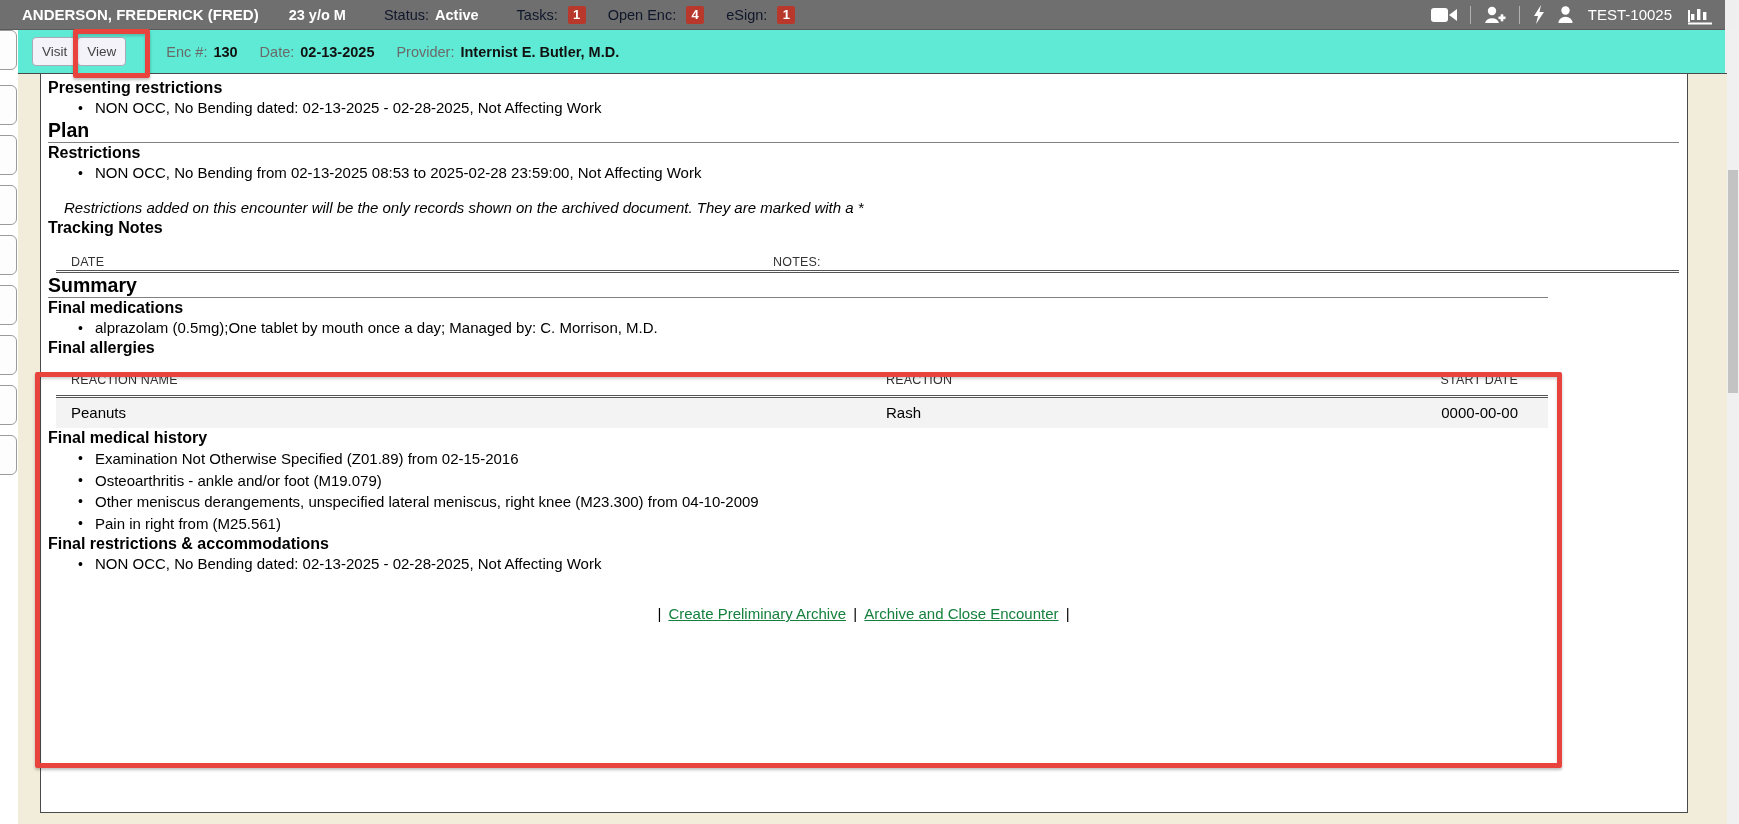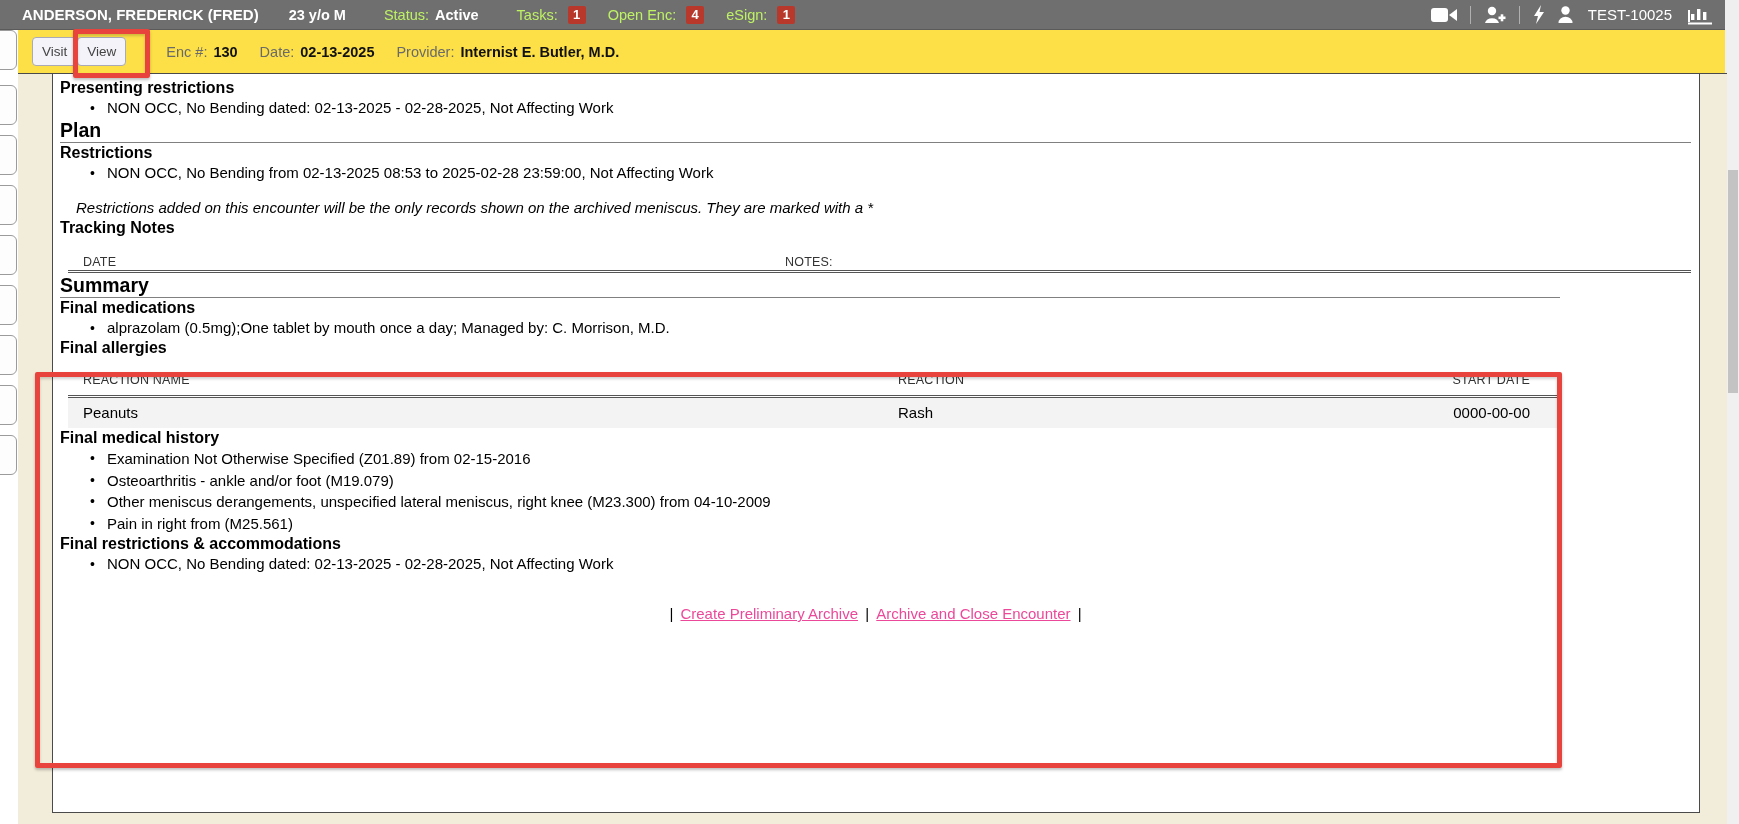--- a/index.html
+++ b/index.html
@@ -11,38 +11,38 @@
 
   
   .topbar {
     position:absolute; left:0; top:0; width:1725px; height:30px;
     background:#6f6f6f; border-bottom:1px solid #5a5a5a;
     display:flex; align-items:center; padding:0 12px 0 22px;
     color:#fff; font-size:14.5px; white-space:nowrap;
   }
   .pt-name { font-weight:bold; font-size:15px; }
   .pt-age { font-weight:bold; margin-left:30px; }
-  .tb-lbl { color:#bef264; margin-left:38px; }
+  .tb-lbl { color:#0f172a; margin-left:38px; }
   .tb-lbl.tight { margin-left:22px; }
   .tb-val { font-weight:bold; margin-left:6px; }
   .badge {
     margin-left:10px; min-width:18px; height:18px; padding:0 4px;
     background:#b8392c; color:#fff; font-weight:bold; font-size:13px;
     display:inline-flex; align-items:center; justify-content:center; border-radius:2px;
   }
   .tb-right { margin-left:auto; display:flex; align-items:center; gap:13px; }
   .tb-div { width:1px; height:18px; background:rgba(255,255,255,.45); }
   .icon-btn { display:flex; align-items:center; justify-content:center; cursor:pointer; }
   .icon-btn svg { display:block; }
   .user-id { font-size:15px; margin:0 2px; }
 
   
   .toolbar {
     position:absolute; left:0; top:30px; width:1725px; height:43px;
-    background:#fde047; display:flex; align-items:center; padding-left:32px;
+    background:#5eead4; display:flex; align-items:center; padding-left:32px;
     font-size:14.5px; white-space:nowrap;
   }
   .tbtn {
     height:29px; padding:0 9px; background:#f3f3f9; border:1px solid #a9aab6;
     border-radius:4px; font-size:13.5px; color:#444; display:inline-flex;
     align-items:center; justify-content:center; cursor:pointer;
   }
   .tbtn + .tbtn { }
   .tl-lbl { color:#6a6a6a; margin-left:40px; }
   .tl-lbl.tight { margin-left:22px; }
@@ -60,21 +60,21 @@
     position:absolute; left:18px; top:73px; width:1709px; height:751px;
     background:#f2ecda; border-top:1px solid #4a4a4a;
   }
 
   
   .scroll-track { position:absolute; left:1727px; top:30px; width:12px; height:794px; background:#f0f0f0; }
   .scroll-thumb { position:absolute; left:1728px; top:170px; width:10px; height:223px; background:#c3c3c3; }
 
   
   .doc {
-    position:absolute; left:52px; top:73px; width:1648px; height:740px;
+    position:absolute; left:40px; top:73px; width:1648px; height:740px;
     background:#fff; border:1px solid #4a4a4a; z-index:2;
     padding:4px 8px 0 7px; font-size:15px; line-height:20px;
   }
   .doc h3 { font-size:16px; font-weight:bold; line-height:20px; margin:0; }
   .doc h2 { font-size:19.5px; font-weight:bold; line-height:24px; margin:0; }
   .doc hr { border:0; border-top:1px solid #808080; margin:0; }
   .doc ul { margin:0; padding:0; list-style:none; }
   .doc li { position:relative; padding-left:47px; line-height:20px; }
   .doc li::before { content:"•"; position:absolute; left:30px; font-size:14px; }
   .mt7{margin-top:7px;} .mt8{margin-top:8px;} .mt6{margin-top:6px;} .mt9{margin-top:9px;}
@@ -102,21 +102,21 @@
   .a-head .c1 { padding-left:15px; }
   .a-head .c3 { text-align:right; padding-right:30px; }
   .a-row {
     display:grid; grid-template-columns:830px 552px 1fr; align-items:center;
     height:30px; background:#f3f3f3; font-size:15px;
   }
   .a-row .c1 { padding-left:15px; }
   .a-row .c3 { text-align:right; padding-right:30px; }
 
   .doc-footer { margin-top:31px; text-align:center; font-size:15px; line-height:18px; }
-  .doc-footer a { color:#ec4899; text-decoration:underline; cursor:pointer; margin:0 3px; }
+  .doc-footer a { color:#15803d; text-decoration:underline; cursor:pointer; margin:0 3px; }
 
   
   .hl-rect {
     position:absolute; border:5px solid #e8433c; border-radius:2px; z-index:10;
     box-shadow:0 2px 3px rgba(0,0,0,.25), inset 0 2px 3px rgba(0,0,0,.18);
     pointer-events:none;
   }
   .hl-view { left:73px; top:29px; width:77px; height:49px; }
   .hl-summary { left:35px; top:372px; width:1527px; height:396px; }
 </style>
@@ -211,21 +211,21 @@
   </ul>
 
   <h2 class="mt27">Plan</h2>
   <hr class="mt10">
 
   <h3 class="mt15">Restrictions</h3>
   <ul class="mt8">
     <li>NON OCC, No Bending from 02-13-2025 08:53 to 2025-02-28 23:59:00, Not Affecting Work</li>
   </ul>
 
-  <p class="note">Restrictions added on this encounter will be the only records shown on the archived meniscus. They are marked with a *</p>
+  <p class="note">Restrictions added on this encounter will be the only records shown on the archived document. They are marked with a *</p>
 
   <h3 class="mt13">Tracking Notes</h3>
   <div class="track-head mt14">
     <span class="c-date">DATE</span>
     <span class="c-notes">NOTES:</span>
   </div>
 
   <h2 class="mt31">Summary</h2>
   <hr class="mt4 hr-sum">
 

